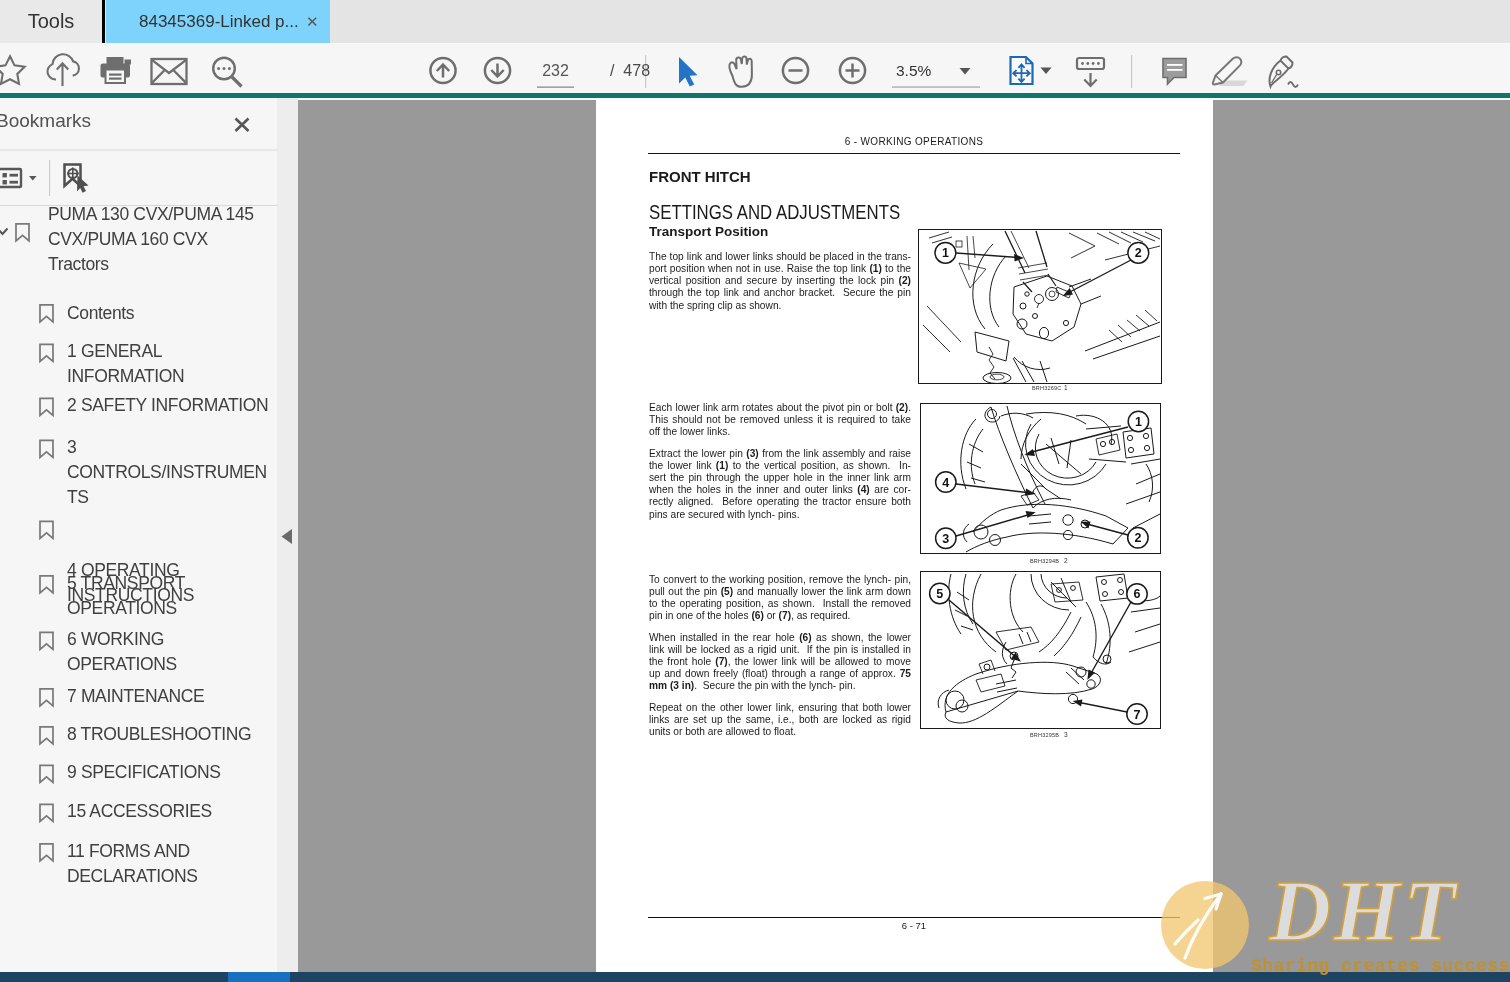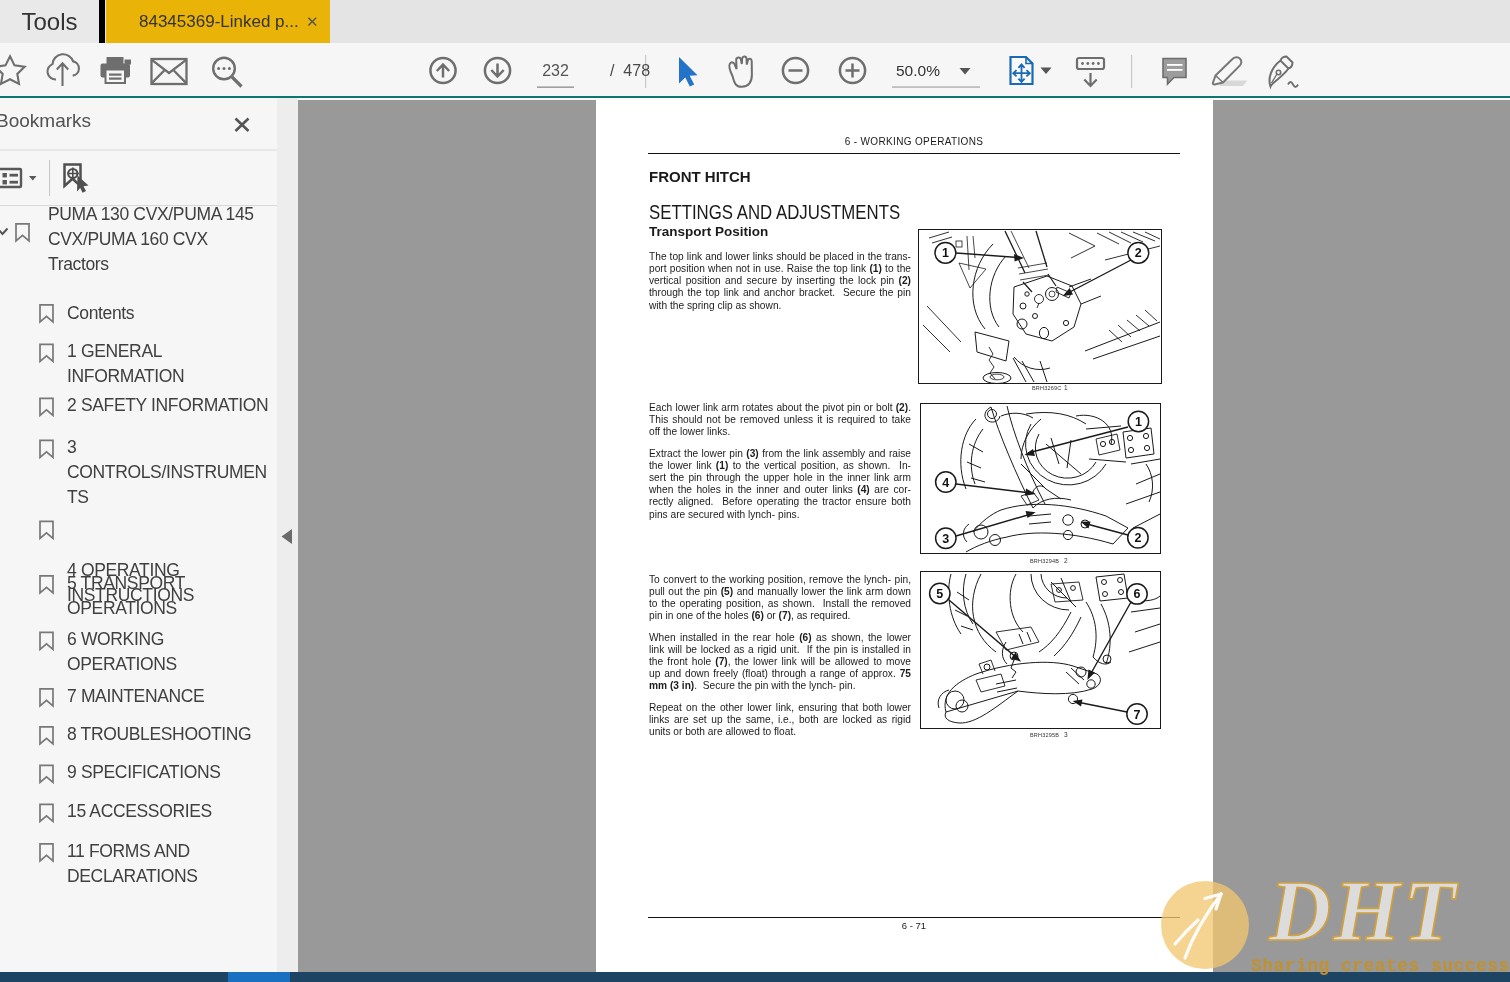--- a/index.html
+++ b/index.html
@@ -1,26 +1,26 @@
 <!DOCTYPE html>
 <html><head>
 <meta charset="utf-8">
 <style>
   * { margin:0; padding:0; box-sizing:border-box; }
   html,body { width:1510px; height:982px; overflow:hidden; }
   body { position:relative; font-family:"Liberation Sans", sans-serif; background:#999999; }
   .abs { position:absolute; }
   
   #tabbar { left:0; top:0; width:1510px; height:43px; background:#e4e4e4; }
-  #tab-tools { left:0; top:0; width:105px; height:43px; background:#e9e9e9; border-right:6px solid #000000; color:#333; font-size:24px; line-height:43px; text-align:center; }
-  #tab-doc { left:106px; top:0; width:224px; height:43px; background:#eab308; color:#333; font-size:17px; line-height:43px; }
+  #tab-tools { left:0; top:0; width:105px; height:43px; background:#e9e9e9; border-right:3px solid #000000; color:#333; font-size:20px; line-height:43px; text-align:center; }
+  #tab-doc { left:106px; top:0; width:224px; height:43px; background:#7dd3fc; color:#333; font-size:17px; line-height:43px; }
   #tab-doc .lbl { position:absolute; left:33px; top:0; }
   #tab-doc .x { position:absolute; left:200px; top:0px; font-size:15px; color:#555; }
   
-  #toolbar { left:0; top:43px; width:1510px; height:55px; background:#f6f6f6; border-bottom:2px solid #0f766e; }
+  #toolbar { left:0; top:43px; width:1510px; height:55px; background:#f6f6f6; border-bottom:5px solid #0f766e; }
   .ticon { position:absolute; }
   .tbtext { position:absolute; color:#4a4a4a; font-size:16px; }
   
   #sidebar { left:0; top:98px; width:277px; height:874px; background:#f6f6f6; }
   #sidestrip { left:277px; top:98px; width:21px; height:874px; background:#ededed; }
   #bmtitle { position:absolute; left:-4px; top:12px; font-size:19px; color:#525252; }
   #bmsep { position:absolute; left:0; top:107px; width:277px; height:1px; background:#d8d8d8; }
   .bmitem { position:absolute; color:#404040; font-size:17.5px; letter-spacing:-0.35px; line-height:25px; white-space:nowrap; }
   
   #docarea { left:298px; top:98px; width:1212px; height:874px; background:#999999; border-top:2px solid #fafafa; }
@@ -150,21 +150,21 @@
         <g transform="translate(0,12)">
           <path d="M1270.5 31.5 C1267.5 23 1271.5 12.5 1280.5 5.5 L1288.5 13.5 C1282 22.5 1272 27.5 1270.5 31.5 Z M1280.5 5.5 C1281.5 2.5 1284 1.5 1286.5 1.5 L1292.5 7.5 C1292.5 10 1291.5 12.5 1288.5 13.5" stroke-width="2"></path>
           <circle cx="1278.5" cy="17.5" r="2.2" stroke-width="1.6"></circle>
           <line x1="1277" y1="19" x2="1271.5" y2="28" stroke-width="1.4"></line>
           <path d="M1288 29.5 q2.5 -5 5 0 q2.5 5 5 0" stroke-width="1.8"></path>
         </g>
       </g>
     </svg>
     <div class="tbtext" style="left:537px;top:0;width:37px;text-align:center;line-height:55px;color:#555;">232</div>
     <div class="tbtext" style="left:580px;top:0;line-height:55px;margin-left:30px;">/&nbsp; 478</div>
-    <div class="tbtext" style="left:896px;top:0;line-height:55px;font-size:15.5px;color:#333;">50.0%</div>
+    <div class="tbtext" style="left:896px;top:0;line-height:55px;font-size:15.5px;color:#333;">3.5%</div>
   </div>
   <div class="abs" id="sidebar">
     <div id="bmtitle">Bookmarks</div>
     <div id="bmsep"></div>
     <svg style="position:absolute;left:0;top:0;" width="277" height="874" viewBox="0 0 277 874">
       <g stroke="#555" fill="none" stroke-width="2.6">
         <path d="M235.5 20.5 L248.5 33 M248.5 20.5 L235.5 33"></path>
       </g>
       <rect x="0" y="51.5" width="277" height="1" fill="#dadada"></rect>
 

